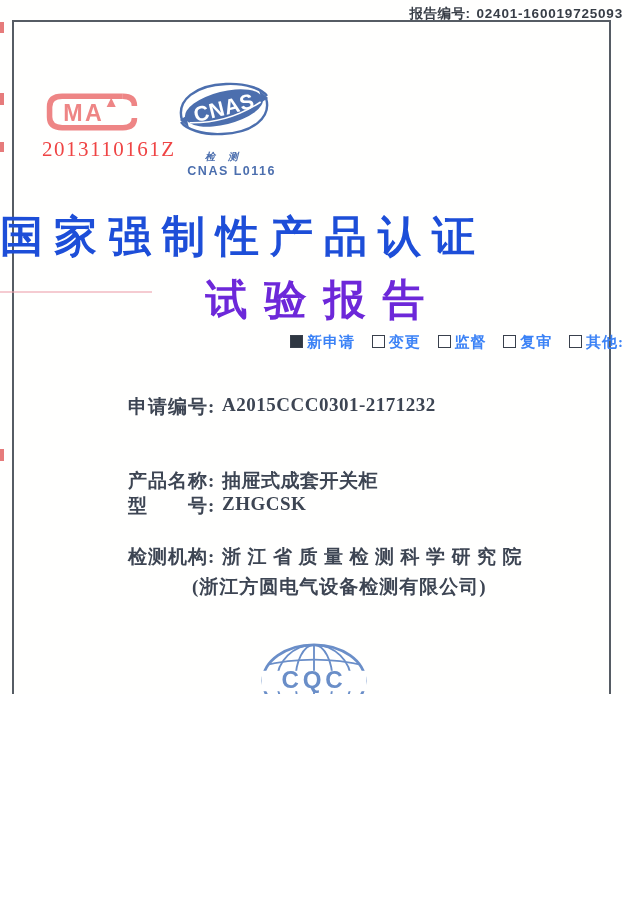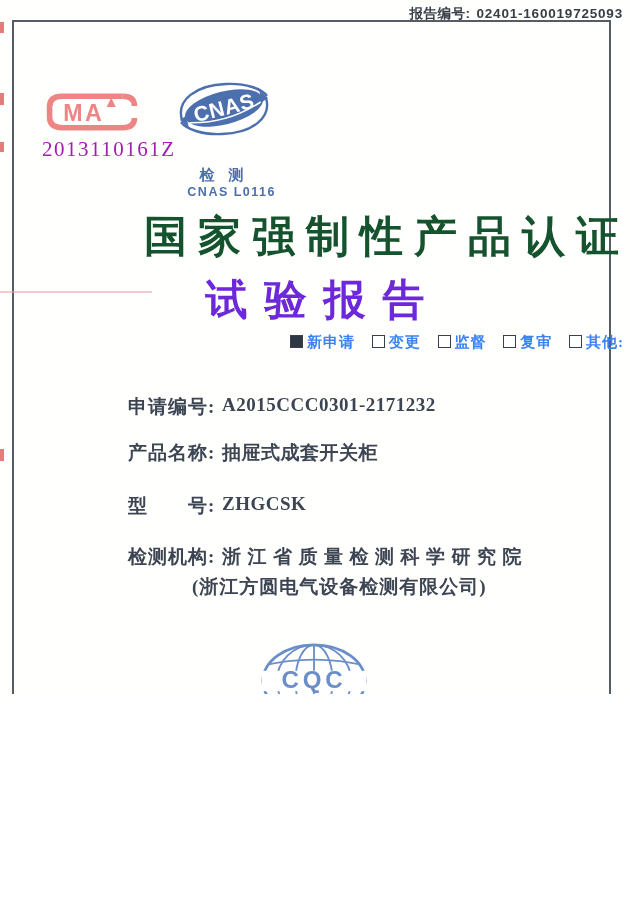--- a/index.html
+++ b/index.html
@@ -7,44 +7,44 @@
         font-family:"Liberation Serif","DejaVu Serif",serif;color:#3e4654;}
   
   .report-no{position:absolute;top:5px;right:7px;font-size:13.5px;font-weight:600;
              color:#373d46;font-family:"Liberation Sans","DejaVu Sans",sans-serif;letter-spacing:.5px;}
   .report-no .val{margin-left:6px;letter-spacing:.8px;}
   
   .frame{position:absolute;left:12px;top:20px;width:595px;height:870px;border:2px solid #565c64;}
   
   .cma{position:absolute;left:42px;top:90px;width:100px;text-align:center;}
   .cma svg{display:block;margin:0 auto;}
-  .cma-num{margin-top:3px;font-size:21px;color:#a21caf;letter-spacing:1.5px;white-space:nowrap;
+  .cma-num{margin-top:3px;font-size:21px;color:#ef4444;letter-spacing:1.5px;white-space:nowrap;
            font-family:"Liberation Serif","DejaVu Serif",serif;}
   
   .cnas{position:absolute;left:172px;top:76px;width:104px;text-align:center;
         color:#4c6fae;font-family:"Liberation Sans","DejaVu Sans",sans-serif;}
-  .cnas-cap1{margin-top:20px;font-size:15px;letter-spacing:5px;font-weight:600;}
+  .cnas-cap1{margin-top:4px;font-size:10px;letter-spacing:5px;font-weight:600;font-style:italic;}
   .cnas-cap2{font-size:12.5px;font-weight:700;letter-spacing:1.5px;text-align:right;}
   
-  .title1{position:absolute;left:0;top:208px;width:100%;text-align:right;font-size:43px;
-          letter-spacing:11px;color:#14532d;font-weight:600;}
+  .title1{position:absolute;left:0;top:208px;width:100%;text-align:left;font-size:43px;
+          letter-spacing:11px;color:#1d4ed8;font-weight:600;}
   .title2{position:absolute;left:0;top:272px;width:100%;text-align:center;font-size:42px;
           letter-spacing:17px;color:#6d28d9;font-weight:600;text-indent:17px;}
   
   .checkrow{position:absolute;left:0;top:333px;width:100%;text-align:right;font-size:15px;
             font-weight:700;color:#3b82f6;letter-spacing:1px;}
   .checkrow .item{margin:0 6px;white-space:nowrap;}
   .cb{display:inline-block;width:11px;height:11px;border:1.5px solid #39404c;
       vertical-align:-1px;margin-right:4px;background:#fff;}
   .cb.filled{background:#2f3742;}
   
   .row{position:absolute;left:128px;display:flex;font-size:19px;color:#3d4553;}
   .row .lbl{width:94px;letter-spacing:1px;flex:0 0 auto;font-weight:600;}
   .row .val{letter-spacing:.5px;font-weight:600;}
-  .row1{top:394px;} .row2{top:440px;} .row3{top:493px;} .row4{top:544px;}
+  .row1{top:394px;} .row2{top:468px;} .row3{top:493px;} .row4{top:544px;}
   .val-spaced{letter-spacing:6.5px;}
   .val-line2{margin-left:-30px;letter-spacing:1px;margin-top:4px;}
   
   .cqc{position:absolute;left:258px;top:642px;}
   
   .scanline{position:absolute;left:0;top:291px;width:152px;height:2px;
             background:rgba(236,160,172,.55);}
   .edge-mark{position:absolute;left:0;width:4px;background:rgba(226,100,100,.85);}
   .em1{top:22px;height:11px;} .em2{top:93px;height:12px;}
   .em3{top:142px;height:10px;} .em4{top:449px;height:12px;}

